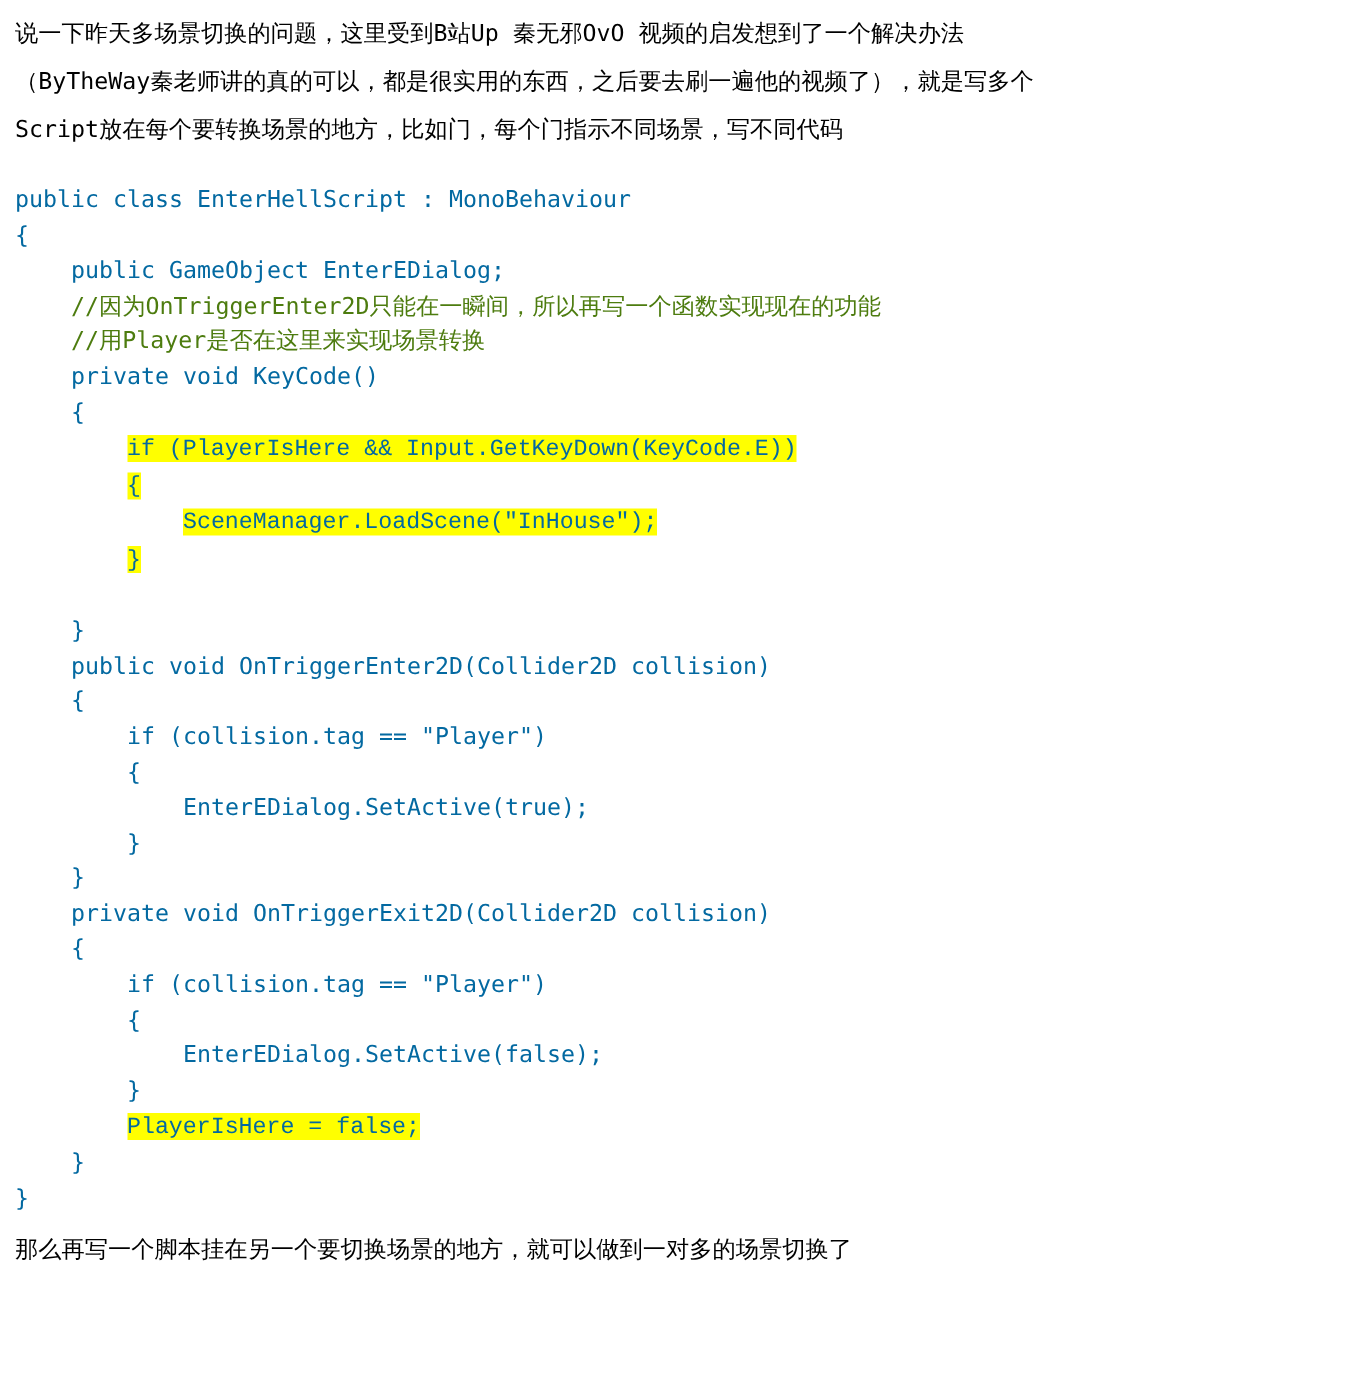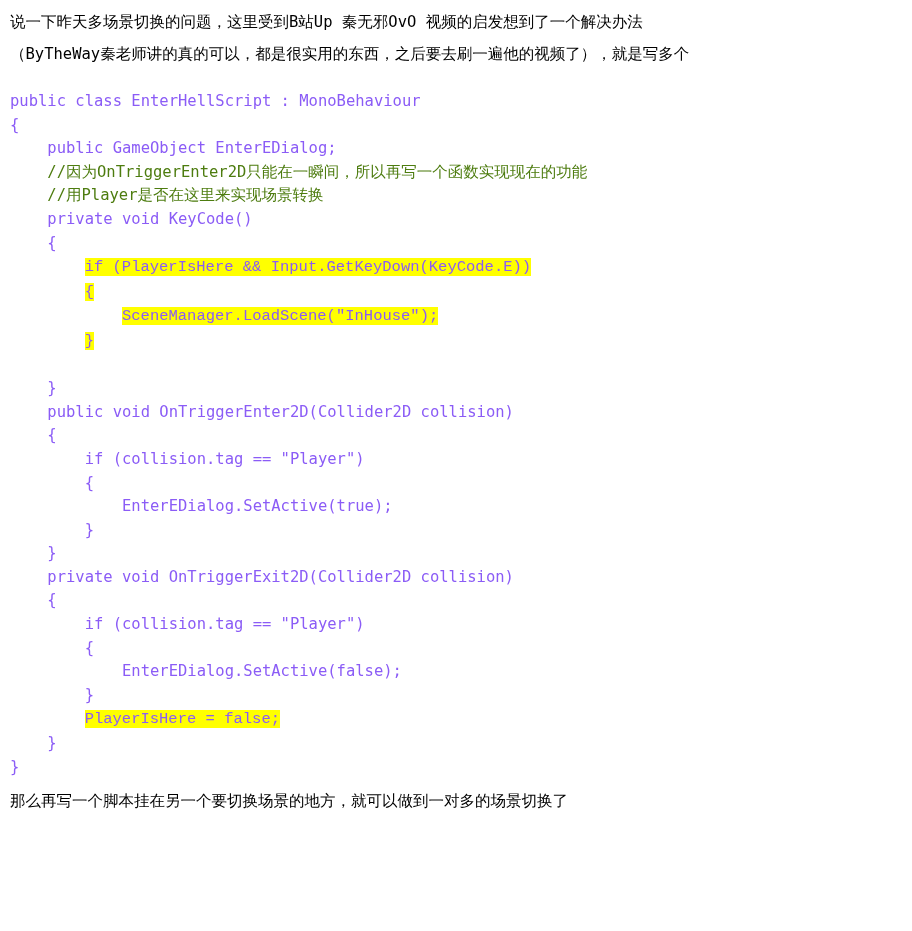--- a/index.html
+++ b/index.html
@@ -35,48 +35,49 @@
   .code-block {
     padding: 0 10px;
     margin-top: 22px;
   }
   .code-line {
     font-family: "DejaVu Sans Mono", monospace;
     font-size: 15.5px;
     line-height: 23.6px;
     white-space: pre;
     min-height: 23.6px;
-    color: #8b5cf6;
+    color: #0369a1;
   }
   .code-line.comment {
     color: #4d7c0f;
   }
   .code-line .hl {
     background: #ffff00;
     font-family: Liberation Mono, monospace;
   }
   .outro {
     padding: 10px 10px 0 10px;
   }
   .outro p {
     margin: 0;
-    font-family: Liberation Mono, monospace;
+    font-family: Liberation Sans, sans-serif;
     font-size: 15.5px;
     line-height: 26px;
     white-space: pre-wrap;
   }
 </style>
 </head>
 <body>
 
 <div class="page">
 
   <div class="intro">
     <p>说一下昨天多场景切换的问题，这里受到B站Up 秦无邪OvO 视频的启发想到了一个解决办法</p>
     <p>（ByTheWay秦老师讲的真的可以，都是很实用的东西，之后要去刷一遍他的视频了），就是写多个</p>
+    <p>Script放在每个要转换场景的地方，比如门，每个门指示不同场景，写不同代码</p>
   </div>
 
   <div class="code-block" id="code-block">
       <div class="code-line">public class EnterHellScript : MonoBehaviour</div>
       <div class="code-line">{</div>
       <div class="code-line">    public GameObject EnterEDialog;</div>
       <div class="code-line comment">    //因为OnTriggerEnter2D只能在一瞬间，所以再写一个函数实现现在的功能</div>
       <div class="code-line comment">    //用Player是否在这里来实现场景转换</div>
       <div class="code-line">    private void KeyCode()</div>
       <div class="code-line">    {</div>

